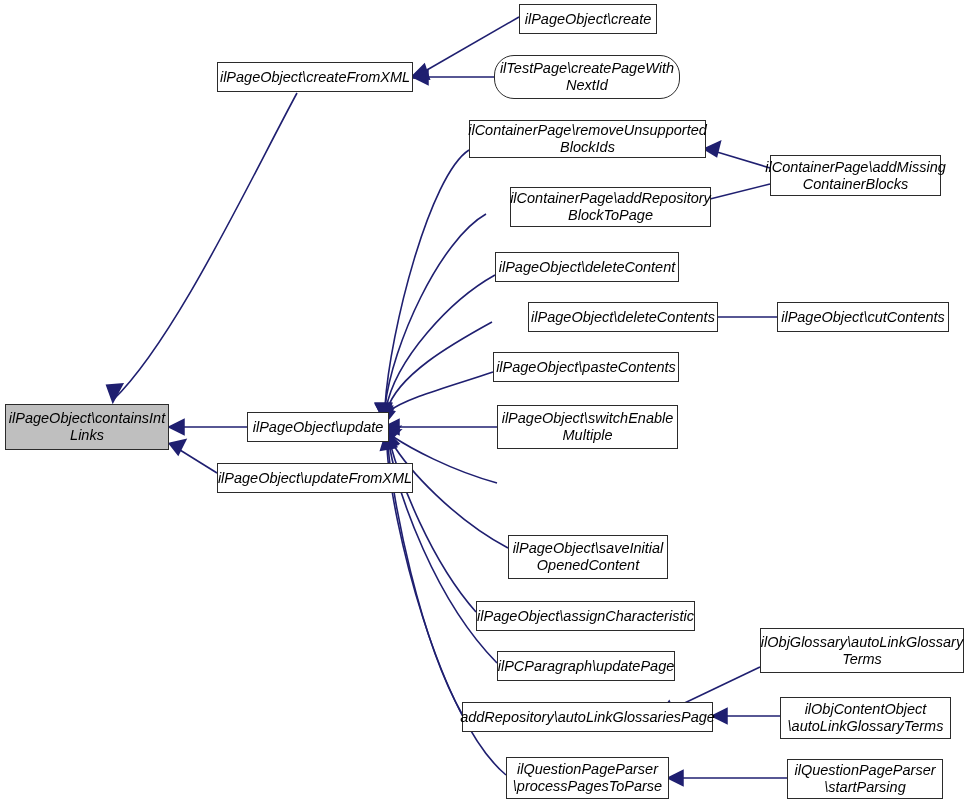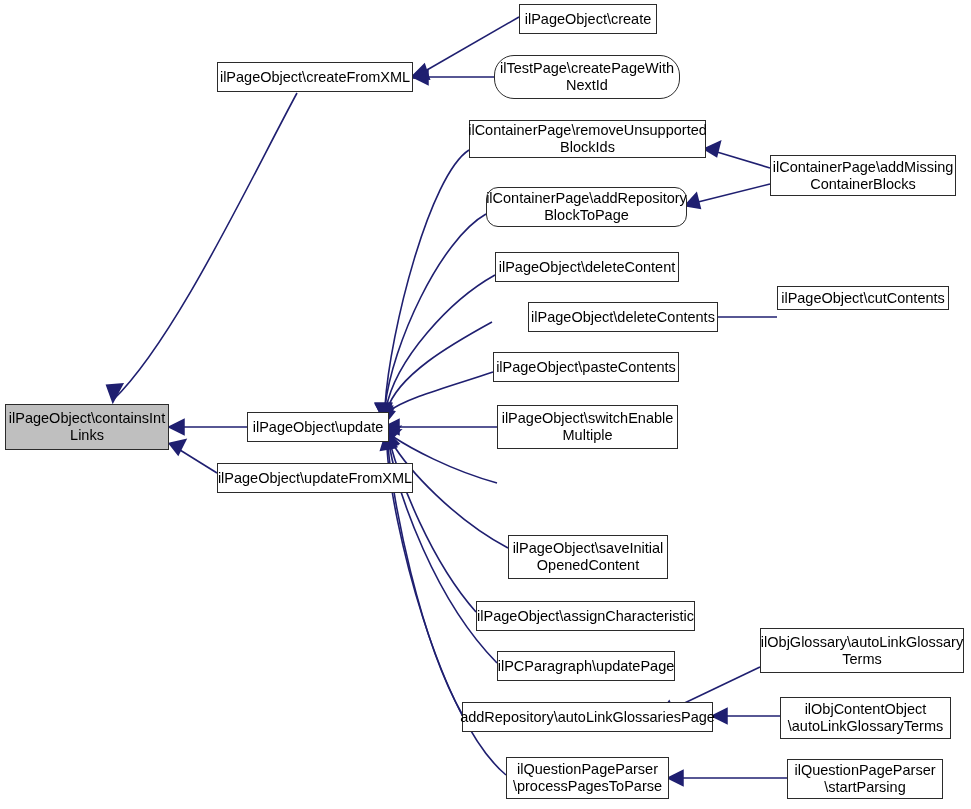--- a/index.html
+++ b/index.html
@@ -4,21 +4,21 @@
 <style>
   html,body{margin:0;padding:0;background:#ffffff;}
   #canvas{position:relative;width:971px;height:809px;background:#ffffff;
           font-family:"Liberation Sans","DejaVu Sans",sans-serif;overflow:hidden;}
   #edges{position:absolute;left:0;top:0;width:971px;height:809px;pointer-events:none;}
   .node{position:absolute;box-sizing:border-box;border:1px solid #2b2b2b;
         background:#ffffff;display:flex;align-items:center;justify-content:center;
         text-align:center;color:#000000;font-size:14.5px;line-height:1.15;
         letter-spacing:0px;padding:1px 3px;}
   .node.hl{background:#bfbfbf;border:1px solid #2b2b2b;}
-  .node span{display:block;white-space:pre-line;}
+  .node span{display:block;white-space:pre-line;font-style:italic;}
 </style>
 </head>
 <body>
 
 <div id="canvas">
   <svg id="edges" viewBox="0 0 971 809">
       <path d="M 297,93 C 250,180 175,340 113,400" fill="none" stroke="#1f1f70" stroke-width="1.6"></path>
       <polygon points="113,400 108,386 121,385" fill="#1f1f70" stroke="#1f1f70" stroke-width="3.5" stroke-linejoin="miter"></polygon>
       <path d="M 519,17 L 420,74" fill="none" stroke="#1f1f70" stroke-width="1.6"></path>
       <polygon points="413,77 424,66 428,78" fill="#1f1f70" stroke="#1f1f70" stroke-width="3.5" stroke-linejoin="miter"></polygon>
@@ -82,35 +82,35 @@
     <div class="node" style="left: 247px; top: 412px; width: 142px; height: 30px;">
       <span>ilPageObject\update</span>
     </div>
     <div class="node" style="left: 217px; top: 463px; width: 196px; height: 30px;">
       <span>ilPageObject\updateFromXML</span>
     </div>
     <div class="node" style="left: 469px; top: 120px; width: 237px; height: 38px;">
       <span>ilContainerPage\removeUnsupported
 BlockIds</span>
     </div>
-    <div class="node" style="left: 486px; top: 187px; width: 201px; height: 40px; border-radius: 12px;">
+    <div class="node" style="left: 510px; top: 187px; width: 201px; height: 40px;">
       <span>ilContainerPage\addRepository
 BlockToPage</span>
     </div>
-    <div class="node" style="left: 770px; top: 155px; width: 186px; height: 41px;">
+    <div class="node" style="left: 770px; top: 155px; width: 171px; height: 41px;">
       <span>ilContainerPage\addMissing
 ContainerBlocks</span>
     </div>
     <div class="node" style="left: 495px; top: 252px; width: 184px; height: 30px;">
       <span>ilPageObject\deleteContent</span>
     </div>
     <div class="node" style="left: 492px; top: 302px; width: 190px; height: 30px; margin-left: 36px;">
       <span>ilPageObject\deleteContents</span>
     </div>
-    <div class="node" style="left: 777px; top: 286px; width: 172px; height: 24px;">
+    <div class="node" style="left: 777px; top: 302px; width: 172px; height: 30px;">
       <span>ilPageObject\cutContents</span>
     </div>
     <div class="node" style="left: 493px; top: 352px; width: 186px; height: 30px;">
       <span>ilPageObject\pasteContents</span>
     </div>
     <div class="node" style="left: 497px; top: 405px; width: 181px; height: 44px;">
       <span>ilPageObject\switchEnable
 Multiple</span>
     </div>
     <div class="node" style="left: 508px; top: 535px; width: 160px; height: 44px;">

